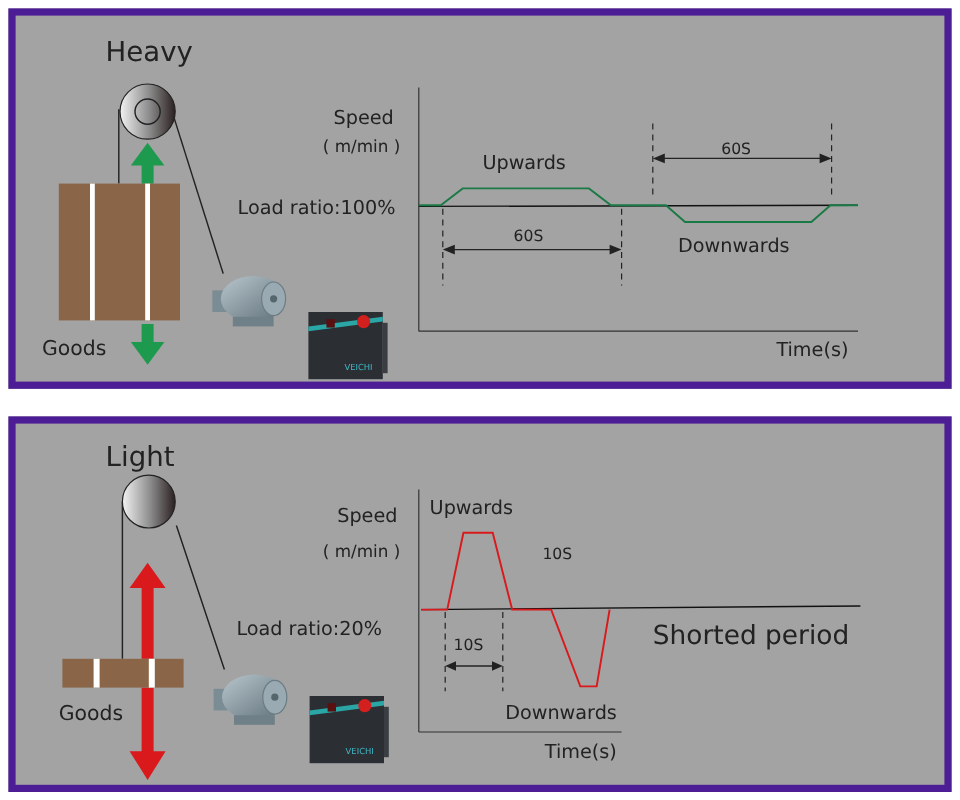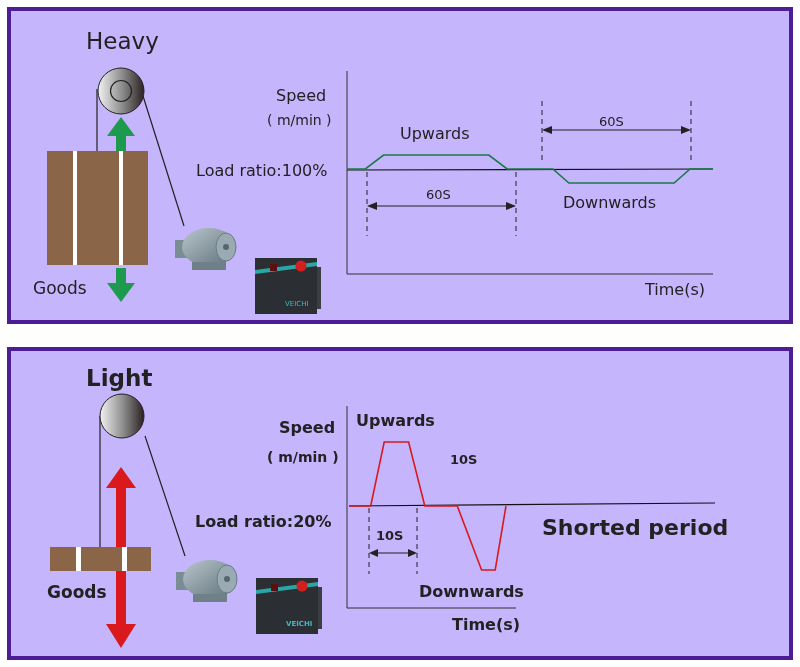--- a/index.html
+++ b/index.html
@@ -1,19 +1,19 @@
 <!DOCTYPE html>
 <html><head>
 <meta charset="utf-8">
 <style>
   html,body{margin:0;padding:0;background:#fff;}
   body{width:800px;height:667px;position:relative;overflow:hidden;font-family:"DejaVu Sans","Liberation Sans",sans-serif;color:#222;}
-  .panel{position:absolute;left:7px;width:786px;border:4px solid #4c1d95;box-sizing:border-box;background:#c4b5fd;}
+  .panel{position:absolute;left:7px;width:786px;border:6px solid #4c1d95;box-sizing:border-box;background:#a3a3a3;}
   #panel-heavy{top:7px;height:317px;}
-  #panel-light{top:347px;height:313px;font-weight:bold;}
+  #panel-light{top:347px;height:313px;}
   svg{position:absolute;left:0;top:0;}
   .lbl{font-family:"DejaVu Sans",sans-serif;fill:#222;}
 </style>
 </head>
 <body>
 
 <div class="panel" id="panel-heavy">
   <svg width="786" height="317" viewBox="7 7 786 317">
     <defs>
       <linearGradient id="pulleyGrad" x1="0" x2="1" y1="0" y2="0">

